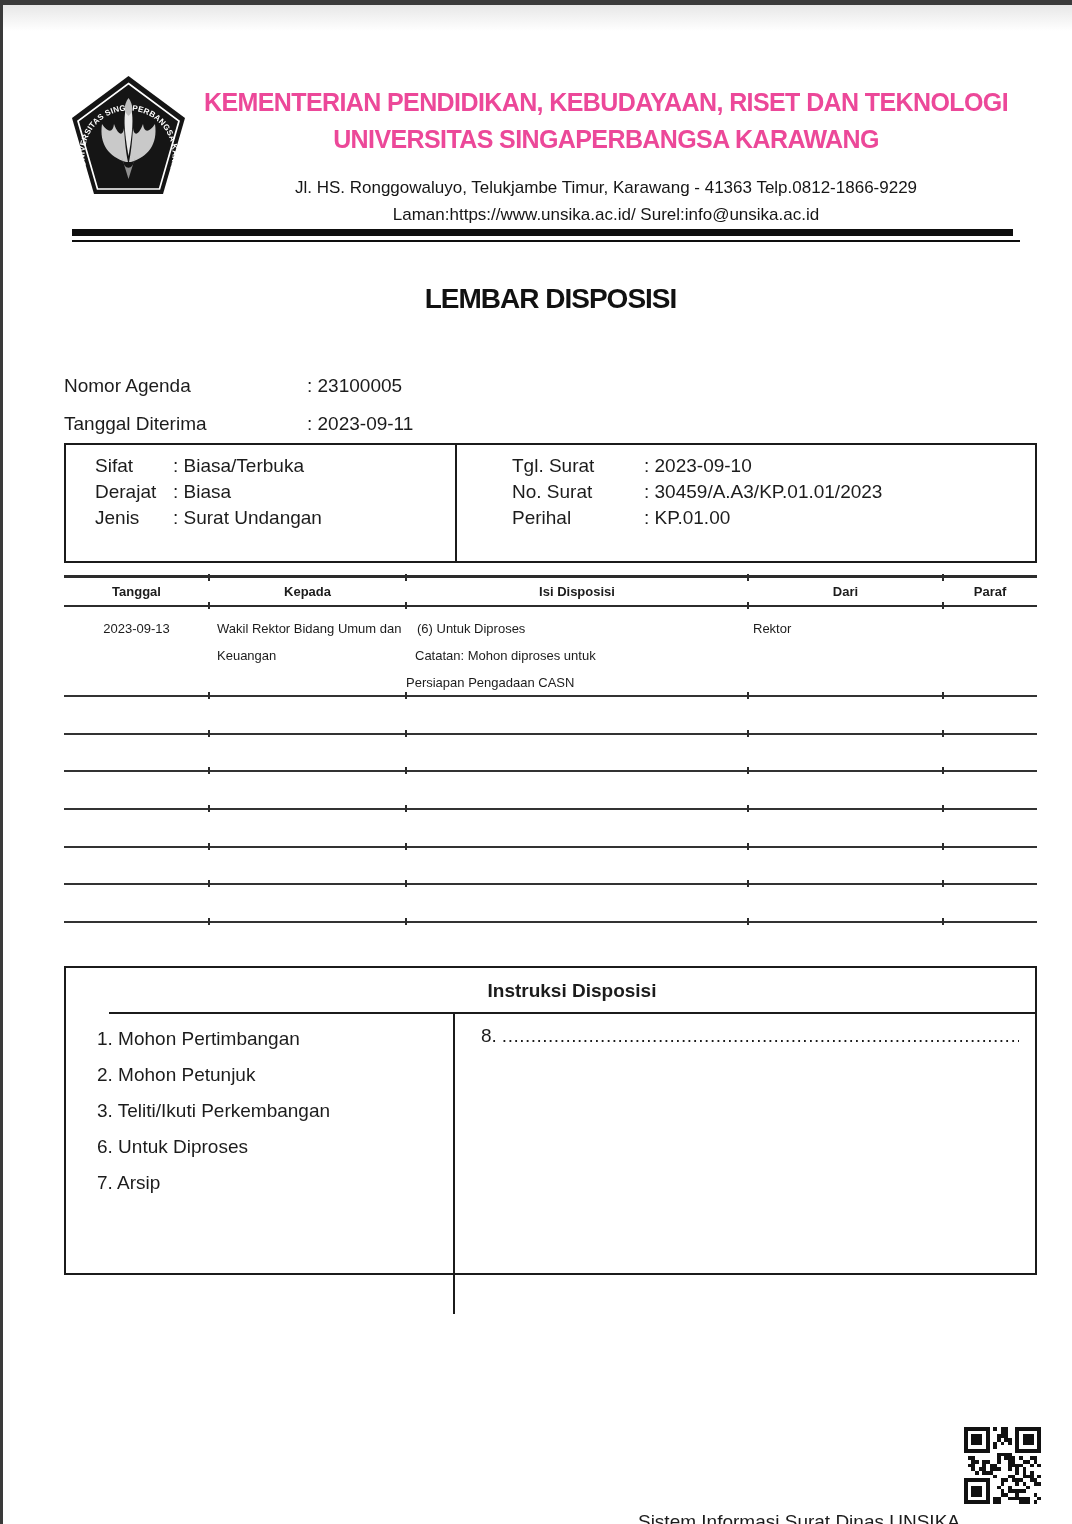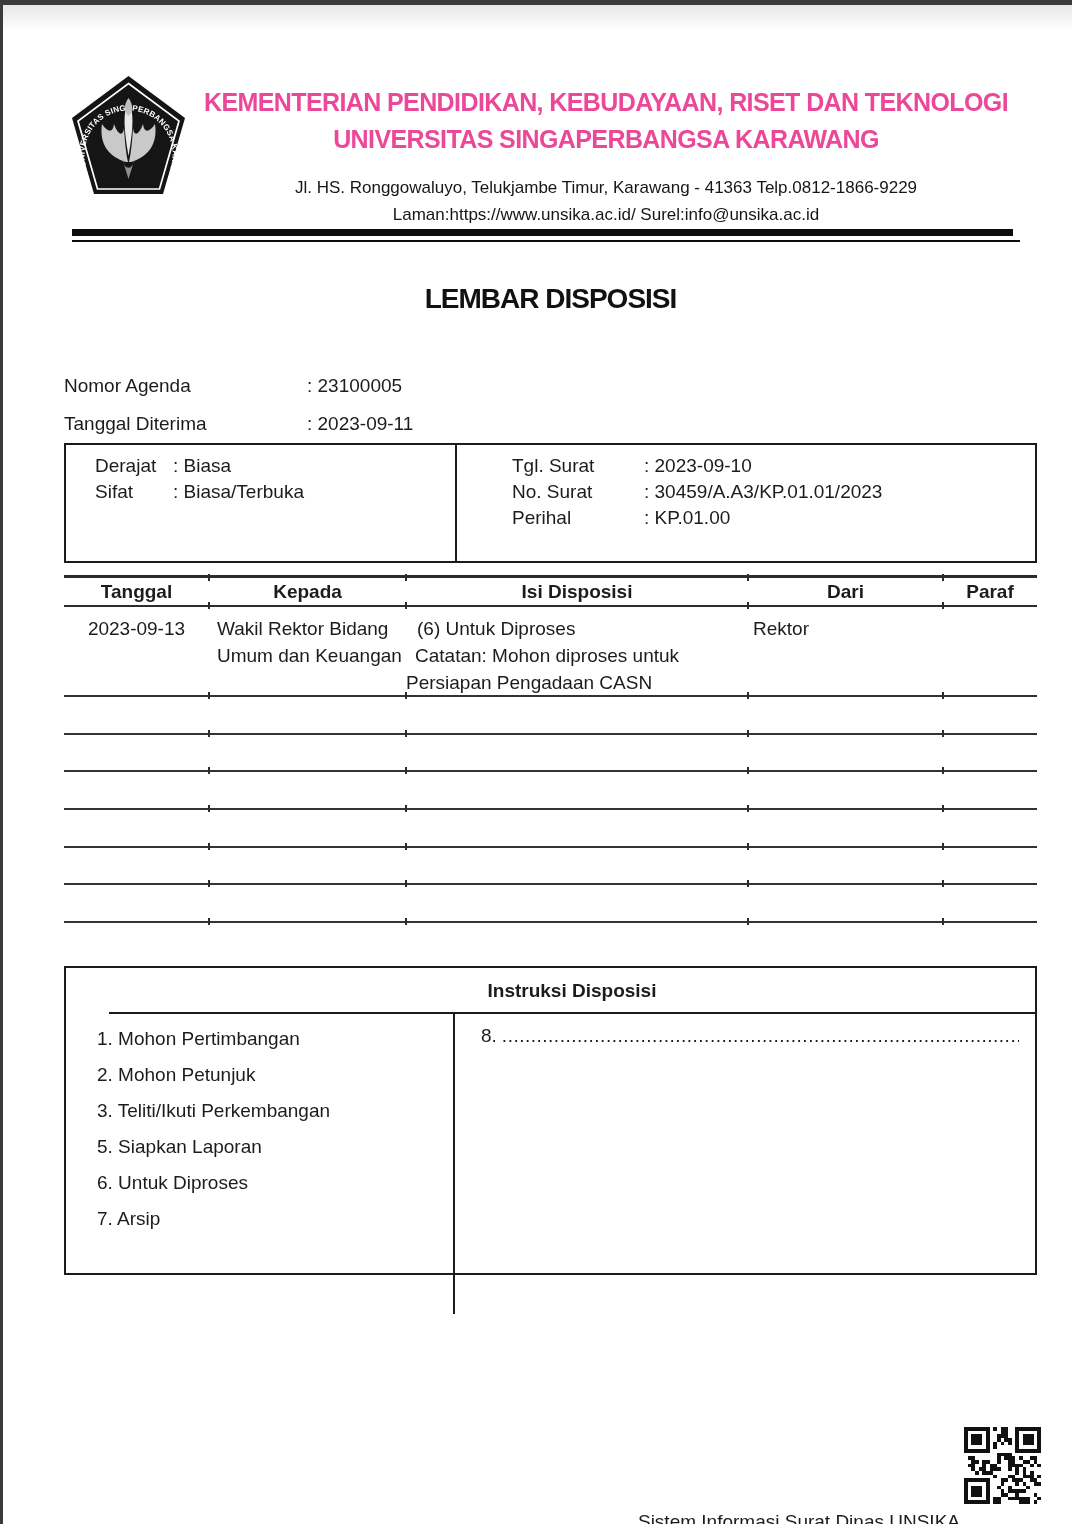--- a/index.html
+++ b/index.html
@@ -31,21 +31,21 @@
   .meta-box{position:absolute;left:64px;top:443px;width:973px;height:120px;
             border:2px solid #1b1b1b;box-sizing:border-box;font-size:19px;}
   .meta-left{position:absolute;left:0;top:0;bottom:0;width:389px;padding:8px 0 0 29px;box-sizing:border-box;}
   .meta-right{position:absolute;left:389px;top:0;bottom:0;right:0;border-left:2px solid #1b1b1b;
               padding:8px 0 0 31px;box-sizing:border-box;}
   .meta-row{line-height:26px;white-space:nowrap;}
   .meta-left .meta-label{display:inline-block;width:78px;}
   .meta-right .meta-label{display:inline-block;width:132px;margin-left:24px;}
 
   
-  .tbl{position:absolute;left:64px;top:575px;width:973px;font-size:19px;}
+  .tbl{position:absolute;left:64px;top:575px;width:973px;font-size:13px;}
   .t-head,.t-row{position:relative;display:grid;grid-template-columns:145px 197px 342px 195px 94px;
                  box-sizing:border-box;}
   .t-head{height:32px;border-top:3px solid #2c2c2c;border-bottom:2px solid #2c2c2c;
           align-items:center;font-weight:bold;text-align:center;}
   .t-row{border-bottom:2px solid #333;}
   .t-row.data{height:90px;}
   .t-row.data .cell{padding-top:8px;line-height:27px;}
   .t-row.empty{height:37.7px;}
   .cell-tanggal{text-align:center;}
   .cell-kepada{padding-left:8px;}
@@ -113,22 +113,23 @@
     <div class="agenda-row">
       <span class="agenda-label">Nomor Agenda</span><span>: 23100005</span>
     </div>
     <div class="agenda-row">
       <span class="agenda-label">Tanggal Diterima</span><span>: 2023-09-11</span>
     </div>
   </div>
 
   <div class="meta-box">
     <div class="meta-left">
+      <div class="meta-row"><span class="meta-label">Sifat</span><span>: Biasa/Terbuka</span></div>
       <div class="meta-row"><span class="meta-label">Derajat</span><span>: Biasa</span></div>
-      <div class="meta-row"><span class="meta-label">Sifat</span><span>: Biasa/Terbuka</span></div>
+      <div class="meta-row"><span class="meta-label">Jenis</span><span>: Surat Undangan</span></div>
     </div>
     <div class="meta-right">
       <div class="meta-row"><span class="meta-label">Tgl. Surat</span><span>: 2023-09-10</span></div>
       <div class="meta-row"><span class="meta-label">No. Surat</span><span>: 30459/A.A3/KP.01.01/2023</span></div>
       <div class="meta-row"><span class="meta-label">Perihal</span><span>: KP.01.00</span></div>
     </div>
   </div>
 
   <div class="tbl">
     <div class="t-head tickrow tticks">
@@ -199,21 +200,20 @@
       </div>
   </div>
 
   <div class="ins-box">
     <div class="ins-head">Instruksi Disposisi</div>
     <div class="ins-body">
       <div class="ins-left">
         <div class="ins-item">1. Mohon Pertimbangan</div>
         <div class="ins-item">2. Mohon Petunjuk</div>
         <div class="ins-item">3. Teliti/Ikuti Perkembangan</div>
-        <div class="ins-item">5. Siapkan Laporan</div>
         <div class="ins-item">6. Untuk Diproses</div>
         <div class="ins-item">7. Arsip</div>
       </div>
       <div class="ins-right">
         <span>8.</span>
         <span class="ins-dots">....................................................................................................</span>
       </div>
     </div>
   </div>
 

